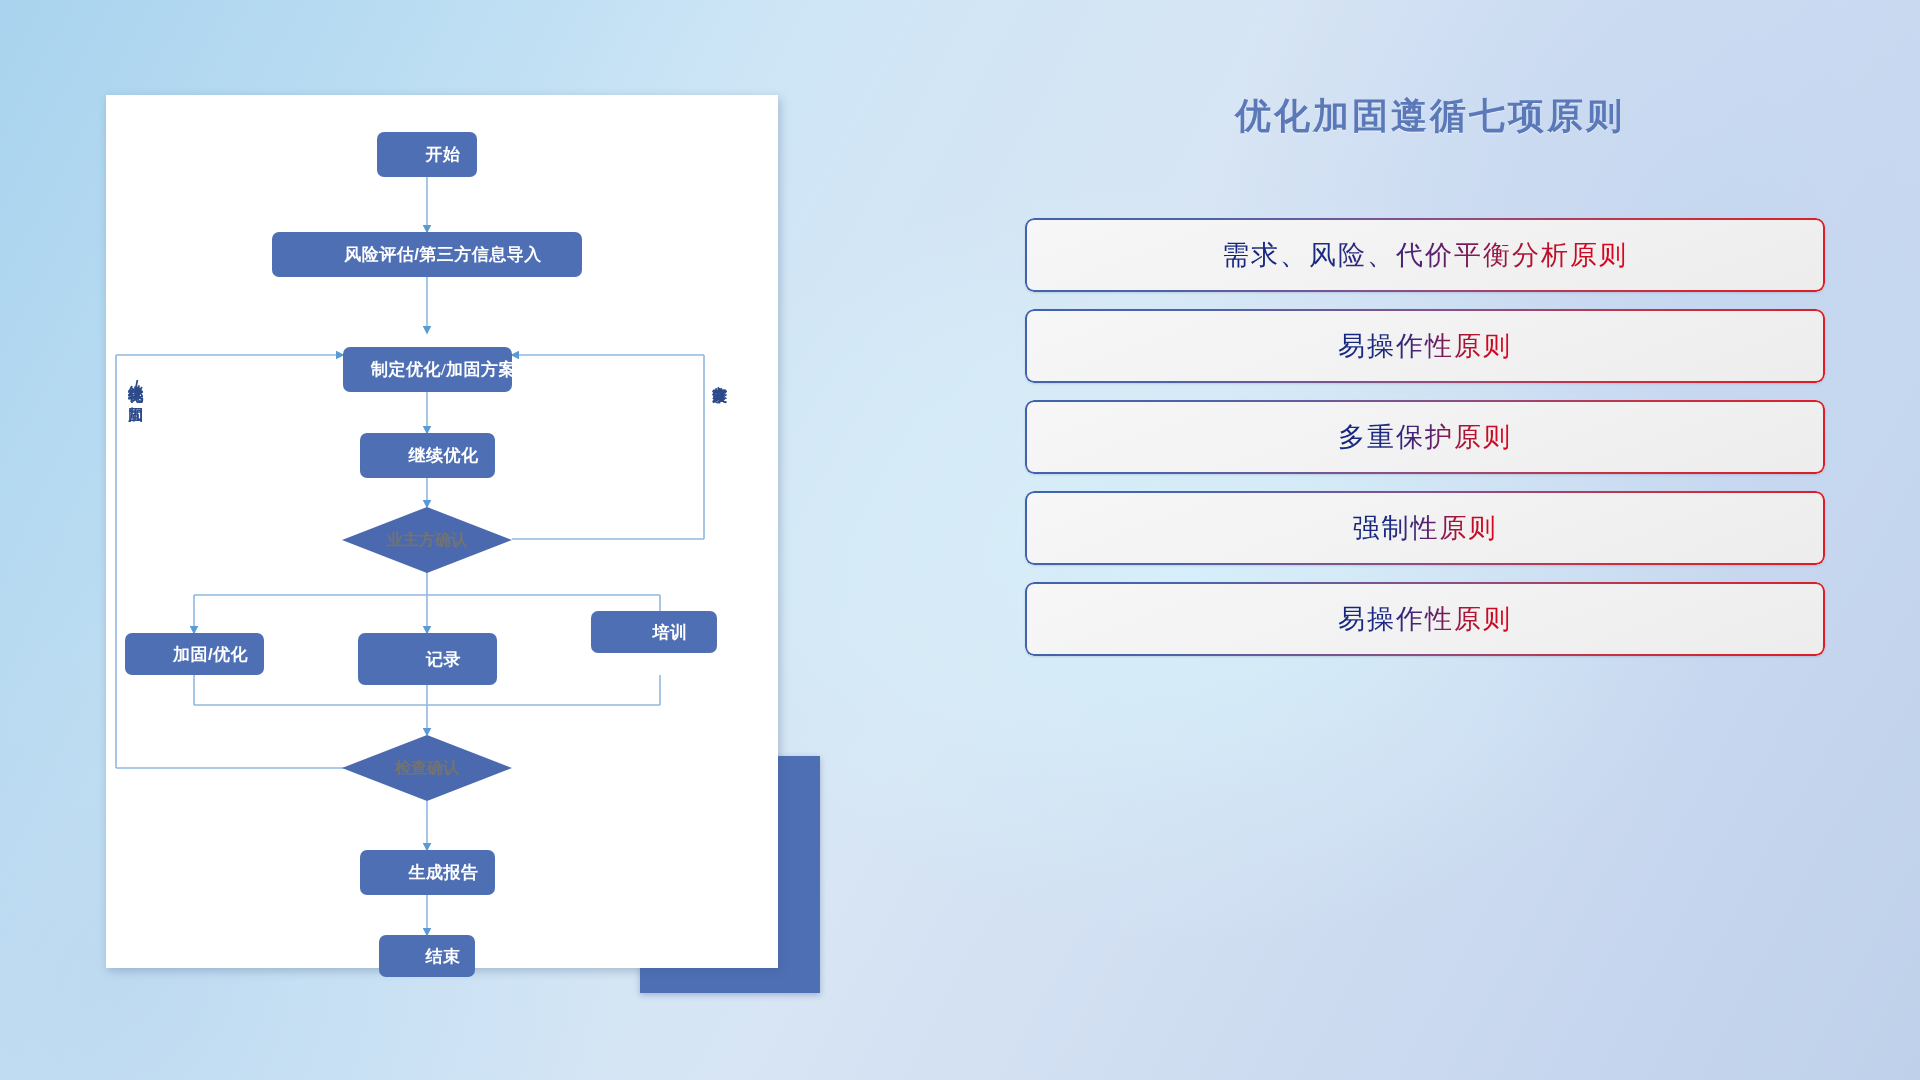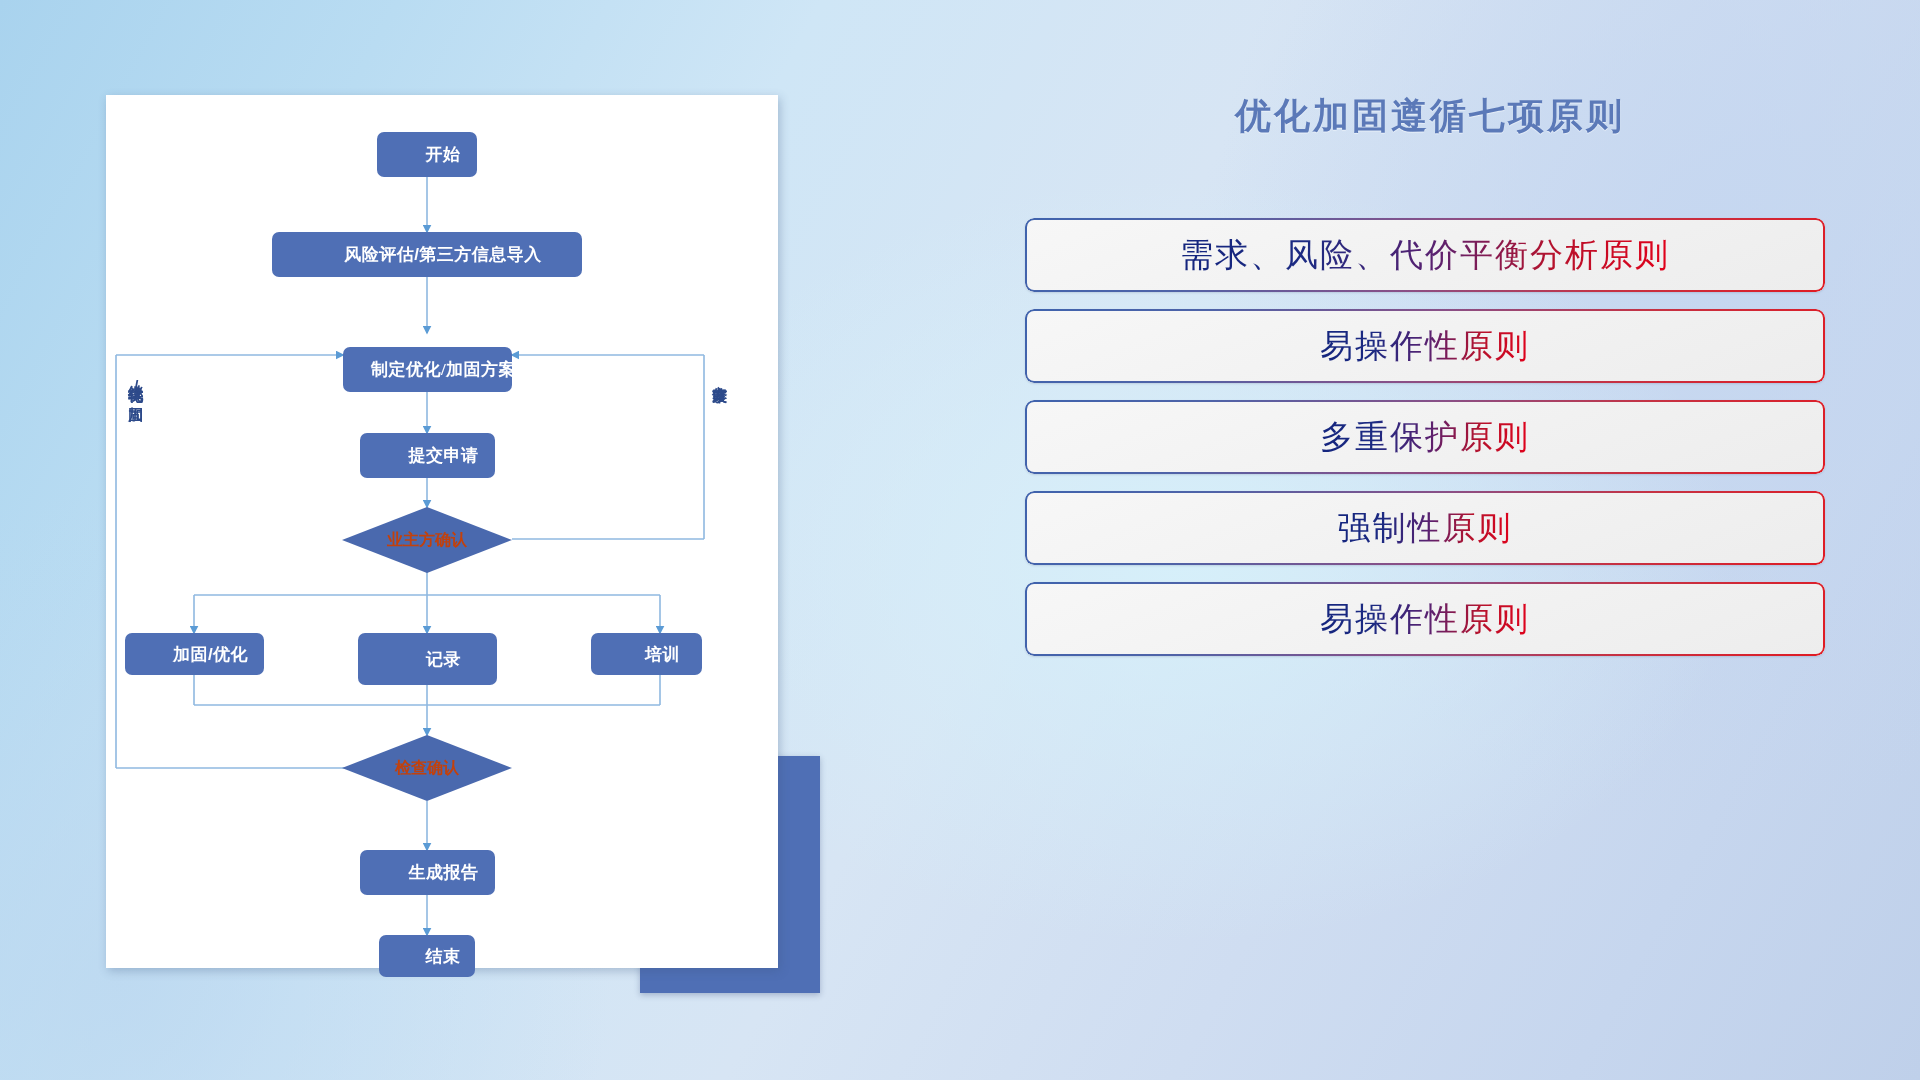--- a/index.html
+++ b/index.html
@@ -51,21 +51,21 @@
     letter-spacing: .5px;
     box-sizing: border-box;
     white-space: nowrap;
     padding-left: 32px;
   }
   .node.md  { font-size: 17px; }
 
   .diamond-wrap { position:absolute; display:flex; align-items:center; justify-content:center; }
   .diamond-wrap .dtext {
     position: relative; z-index: 2;
-    color:#c2410c; font-weight:bold; font-size:16px; white-space:nowrap;
+    color:#737373; font-weight:bold; font-size:16px; white-space:nowrap;
   }
   .diamond-shape {
     position:absolute; left:0; top:0; width:100%; height:100%;
     background:#4a69ae;
     clip-path: polygon(50% 0%, 100% 50%, 50% 100%, 0% 50%);
   }
 
   .vlabel {
     position: absolute;
     color: #2d4a8a;
@@ -116,21 +116,21 @@
     padding: 2px;
     background: linear-gradient(122deg,#3f63ad 0%, #4e63a8 22%, #8a4f86 50%, #c53244 74%, #e01b24 100%);
     -webkit-mask: linear-gradient(#fff 0 0) content-box, linear-gradient(#fff 0 0);
     -webkit-mask-composite: xor;
             mask: linear-gradient(#fff 0 0) content-box, linear-gradient(#fff 0 0);
             mask-composite: exclude;
     pointer-events: none;
   }
   .pcard .ptext {
     position: relative; z-index: 2;
-    font-size: 33px;
+    font-size: 27px;
     font-weight: normal;
     letter-spacing: 2px;
     background: linear-gradient(95deg,#14257e 0%, #1c2a82 26%, #5a2170 52%, #b6122c 76%, #e2001a 100%);
     -webkit-background-clip: text;
             background-clip: text;
     color: transparent;
     -webkit-text-fill-color: transparent;
     white-space: nowrap;
   }
 </style>
@@ -190,37 +190,37 @@
 
     <div class="node md" style="left:166px; top:137px; width:310px; height:45px;">
       <span>风险评估/第三方信息导入</span>
     </div>
 
     <div class="node md" style="left:237px; top:252px; width:169px; height:45px;font-family:Liberation Serif, serif;">
       <span>制定优化/加固方案</span>
     </div>
 
     <div class="node md" style="left:254px; top:338px; width:135px; height:45px;">
-      <span>提交申请</span>
+      <span>继续优化</span>
     </div>
 
     <div class="diamond-wrap" style="left:236px; top:412px; width:170px; height:66px;">
       <div class="diamond-shape"></div>
       <span class="dtext">业主方确认</span>
     </div>
 
     <div class="node md" style="left:19px; top:538px; width:139px; height:42px;">
       <span>加固/优化</span>
     </div>
 
     <div class="node md" style="left:252px; top:538px; width:139px; height:52px;">
       <span>记录</span>
     </div>
 
-    <div class="node md" style="left:485px; top:538px; width:111px; height:42px;">
+    <div class="node md" style="left:485px; top:516px; width:126px; height:42px;">
       <span>培训</span>
     </div>
 
     <div class="diamond-wrap" style="left:236px; top:640px; width:170px; height:66px;">
       <div class="diamond-shape"></div>
       <span class="dtext">检查确认</span>
     </div>
 
     <div class="node md" style="left:254px; top:755px; width:135px; height:45px;">
       <span>生成报告</span>

